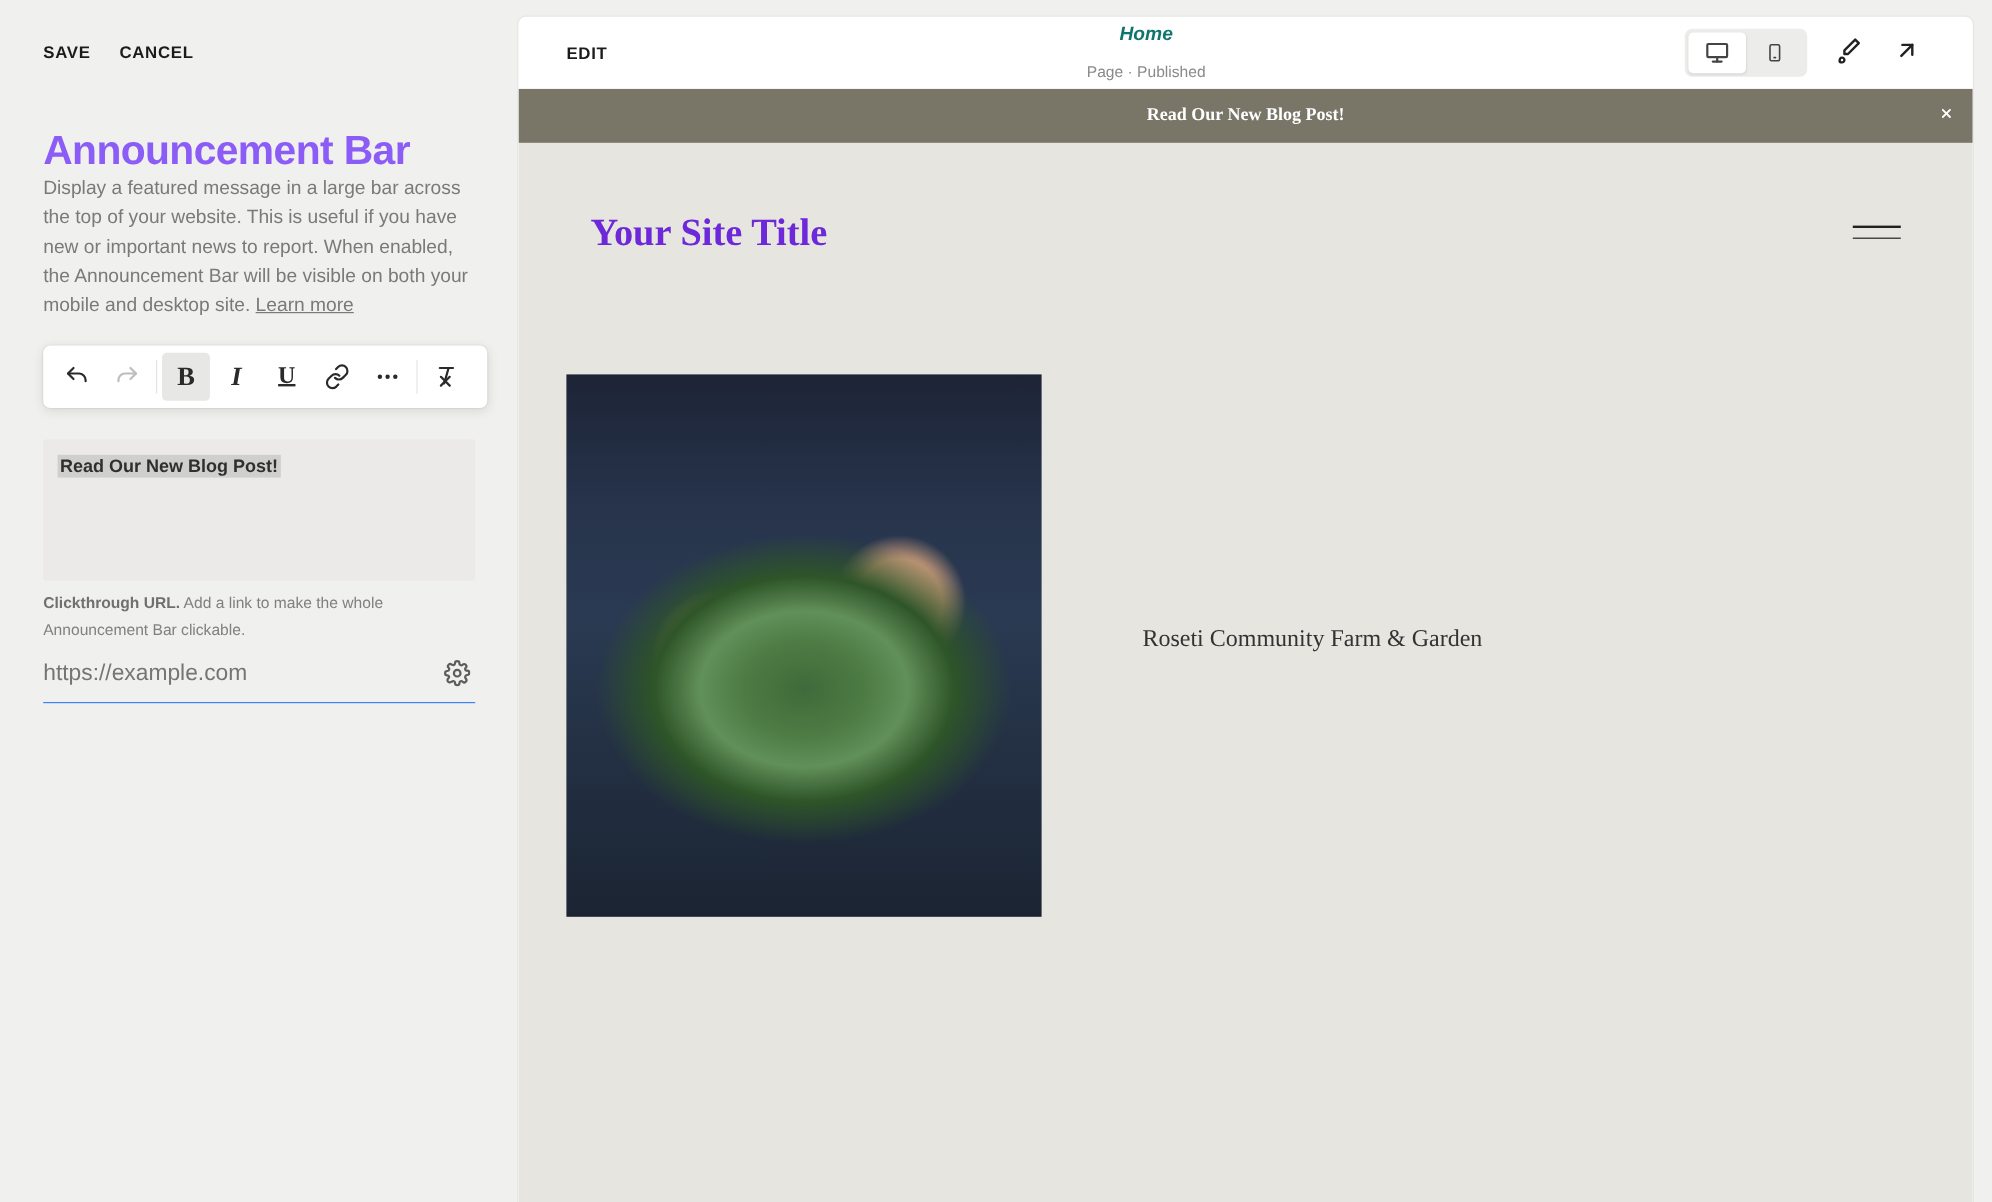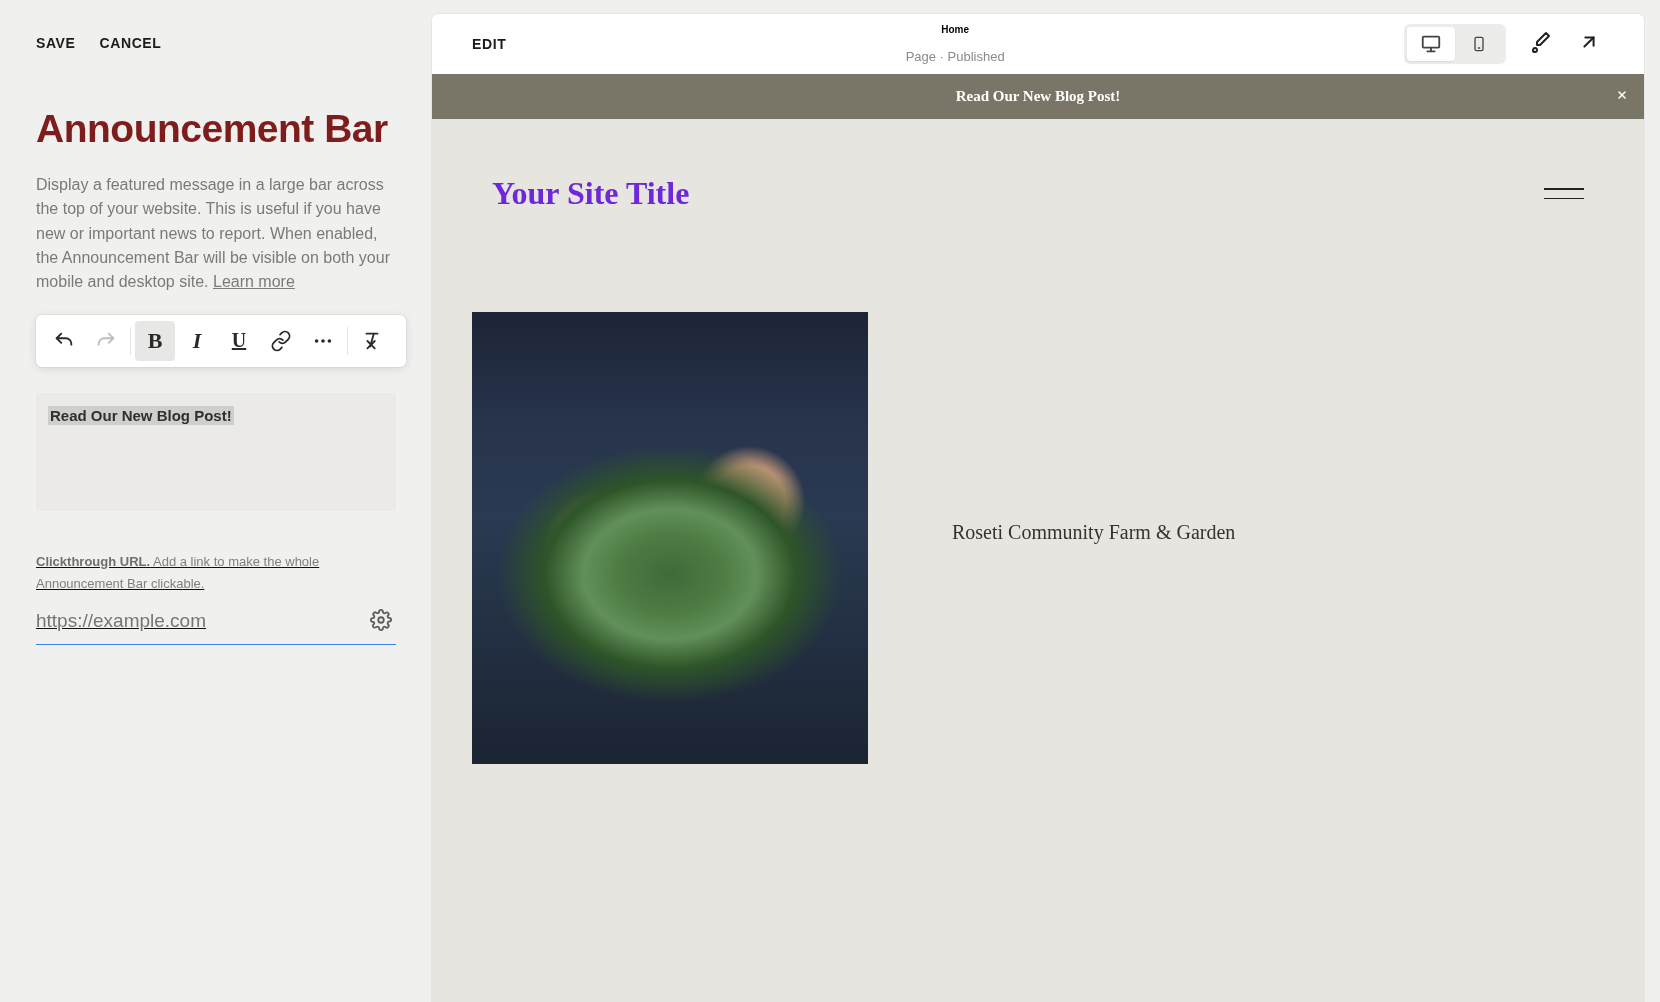--- a/index.html
+++ b/index.html
@@ -27,25 +27,24 @@
   .top-action-btn {
     border: none;
     background: transparent;
     font-size: 14px;
     font-weight: 700;
     letter-spacing: 0.6px;
     color: #1b1b1a;
     cursor: pointer;
   }
   .panel-title {
-    font-size: 39px;
+    font-size: 34px;
     font-weight: 700;
     letter-spacing: -0.5px;
-    margin-bottom: 22px;
-    color: #7f1d1d;
+    color: #8b5cf6;
   }
   .panel-desc {
     font-size: 16px;
     line-height: 1.52;
     color: #7a7a78;
     margin-bottom: 20px;
   }
   .panel-desc a,
   .learn-more {
     color: #7a7a78;
@@ -98,21 +97,21 @@
   .text-editor .editor-line {
     display: inline;
     font-size: 15px;
     font-weight: 600;
     color: #2f2f2e;
     background: #cfcfcc;
     padding: 1px 2px;
   }
 
   
-  .url-section { margin-top: 40px; width: 360px; text-decoration: underline; }
+  .url-section { margin-top: 8px; width: 360px; }
   .url-label {
     font-size: 13px;
     color: #808080;
     line-height: 1.7;
   }
   .url-label strong { color: #707070; font-weight: 600; }
   .url-input-row {
     display: flex;
     align-items: center;
     border-bottom: 1px solid #3b82f6;
@@ -164,21 +163,21 @@
     letter-spacing: 0.6px;
     border: none;
     background: transparent;
     cursor: pointer;
     color: #1b1b1a;
   }
   .page-info {
     flex: 1;
     text-align: center;
   }
-  .page-info .page-name { font-size: 10px; font-weight: 600; color: #000000; }
+  .page-info .page-name { font-size: 16px; font-weight: 600; color: #0f766e; font-style: italic; }
   .page-info .page-status { font-size: 13px; color: #8a8a89; margin-top: 14px; }
 
   .topbar-right {
     display: flex;
     align-items: center;
     gap: 18px;
   }
   .device-toggle {
     display: flex;
     background: #ececea;

